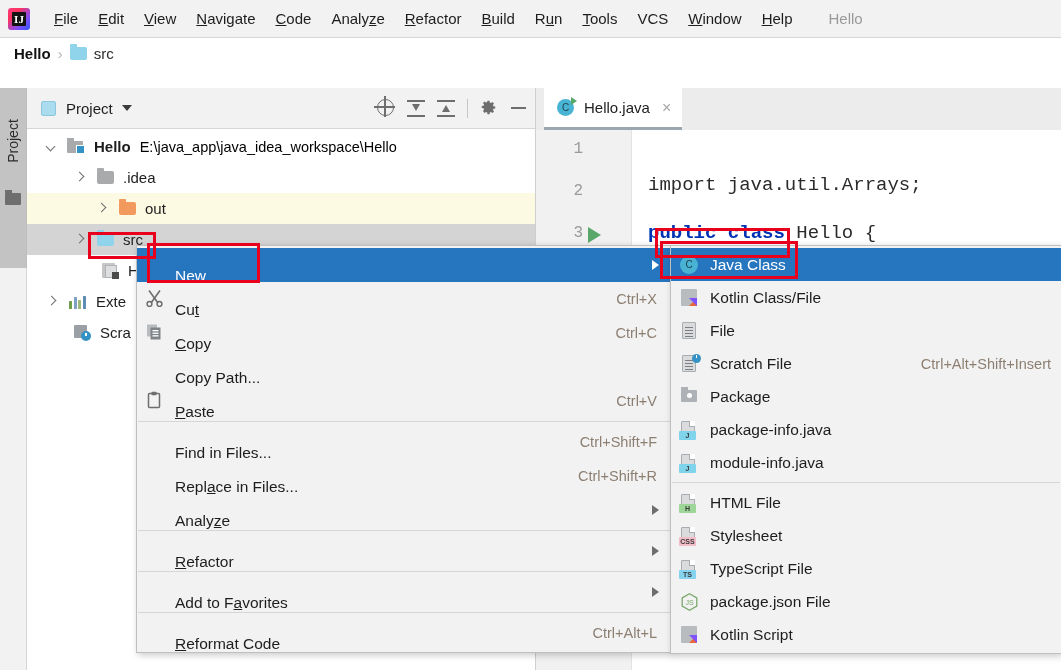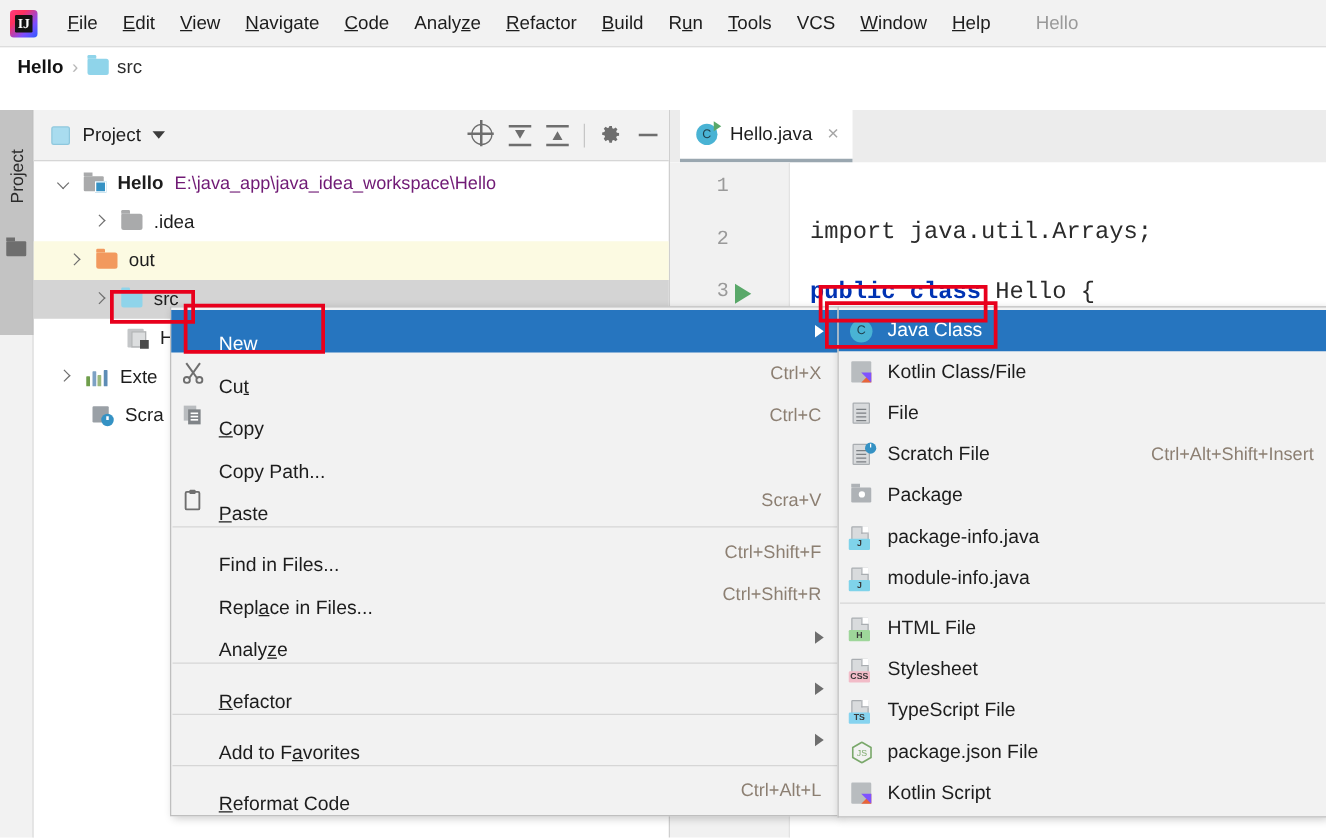--- a/index.html
+++ b/index.html
@@ -294,21 +294,21 @@
     content: "";
     position: absolute;
     left: 2px; top: 3px;
     width: 6px; height: 6px;
     border-right: 1.7px solid #6e6e6e;
     border-bottom: 1.7px solid #6e6e6e;
     transform: rotate(45deg);
   }
   .tree-label { margin-left: 9px; color: #1d1d1d; }
   .tree-label.bold { font-weight: bold; }
-  .tree-path { margin-left: 9px; color: #701a75; font-size: 14.5px; }
+  .tree-path { margin-left: 9px; color: #000000; font-size: 14.5px; }
   .module-ico {
     width: 18px; height: 14px;
     position: relative;
     flex: 0 0 auto;
   }
   .module-ico .base {
     position: absolute; left: 0; top: 1px;
     width: 16px; height: 12px;
     background: #a9aaab;
     border-radius: 1px;
@@ -762,21 +762,21 @@
       <span class="tree-label bold">Hello</span>
       <span class="tree-path">E:\java_app\java_idea_workspace\Hello</span>
     </div>
 
     <div class="tree-row" style="padding-left:46px;">
       <span class="tw right"></span>
       <span class="folder-ico gray" style="margin-left:11px;"></span>
       <span class="tree-label">.idea</span>
     </div>
 
-    <div class="tree-row hl-yellow" style="padding-left:26px;">
+    <div class="tree-row hl-yellow" style="padding-left:68px;">
       <span class="tw right"></span>
       <span class="folder-ico orange" style="margin-left:11px;"></span>
       <span class="tree-label">out</span>
     </div>
 
     <div class="tree-row hl-gray" style="padding-left:46px;">
       <span class="tw right"></span>
       <span class="folder-ico" style="margin-left:11px;"></span>
       <span class="tree-label">src</span>
     </div>
@@ -873,21 +873,21 @@
   </div>
 
   <div class="cm-row">
     <span class="cm-icon">
       <svg width="20" height="18" viewBox="0 0 20 18">
         <rect x="3.5" y="2.5" width="11" height="14" rx="1" stroke="#6e6e6e" stroke-width="1.5" fill="none"></rect>
         <rect x="6.5" y="0.8" width="5" height="3.4" rx="0.8" fill="#6e6e6e"></rect>
       </svg>
     </span>
     <span class="cm-label"><u>P</u>aste</span>
-    <span class="cm-shortcut">Scra+V</span>
+    <span class="cm-shortcut">Ctrl+V</span>
   </div>
 
   <div class="cm-sep"></div>
 
 
   <div class="cm-row">
     <span class="cm-icon"></span>
     <span class="cm-label">Find in Files...</span>
     <span class="cm-shortcut">Ctrl+Shift+F</span>
   </div>

